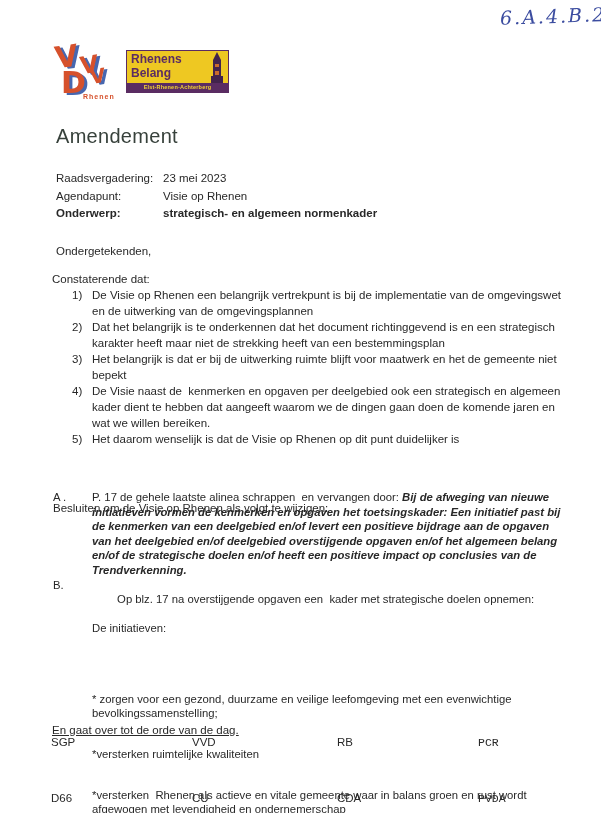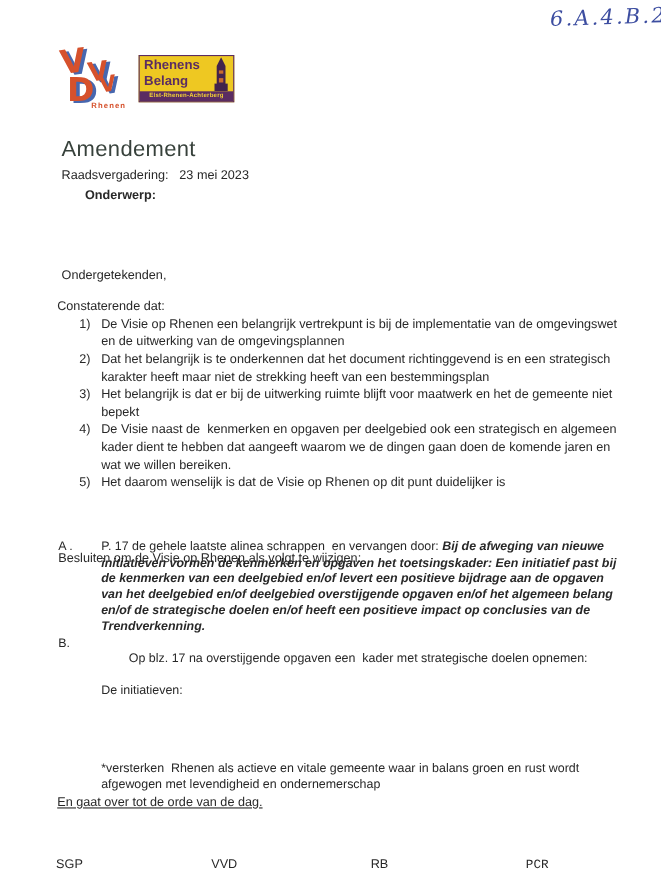--- a/index.html
+++ b/index.html
@@ -29,45 +29,45 @@
   .vvd-g2{left:28px;top:11px;font-size:24px;transform:rotate(-8deg);}
   .vvd-g3{left:9px;top:26px;font-size:30px;}
   .vvd-g4{left:38px;top:24px;font-size:20px;transform:rotate(-8deg);}
   .vvd-region{
     position:absolute;left:31px;top:51px;
     font-size:7px;font-weight:bold;color:#d6512c;letter-spacing:1px;
   }
 
   
   .rb-logo{
-    position:absolute;left:126px;top:50px;width:87px;height:43px;
+    position:absolute;left:126px;top:50px;width:103px;height:43px;
     border:1px solid #5a2c62;box-sizing:border-box;background:#eec822;
   }
   .rb-main{position:relative;height:33px;}
   .rb-name{
     position:absolute;left:4px;top:1px;
     font-size:12px;line-height:14px;font-weight:bold;color:#5a2c62;
     font-family:"Liberation Sans", sans-serif;letter-spacing:0;
   }
   .rb-tower{position:absolute;right:3px;top:1px;}
   .rb-banner{
     position:absolute;left:0;bottom:0;width:100%;height:9px;
     background:#5a2c62;color:#f2d235;font-size:5.5px;font-weight:bold;
     text-align:center;line-height:9px;letter-spacing:0.2px;
   }
 
   
   .title{
     position:absolute;left:56px;top:125px;margin:0;
     font-size:20px;font-weight:normal;color:#37413b;letter-spacing:0.3px;
   }
-  .meta{position:absolute;left:56px;top:152px;font-size:11.5px;line-height:17.5px;}
+  .meta{position:absolute;left:56px;top:170px;font-size:11.5px;line-height:17.5px;}
   .meta-row{display:flex;}
   .meta-label{width:107px;flex:0 0 107px;}
-  .meta-row.bold .meta-label,.meta-row.bold .meta-value{font-weight:bold;text-align:center;}
+  .meta-row.bold .meta-label,.meta-row.bold .meta-value{font-weight:bold;}
 
   
   .para{position:absolute;font-size:11.5px;line-height:16px;white-space:pre-wrap;}
   .salutation{left:56px;top:231px;text-align:right;}
   .considering{left:52px;top:259px;text-align:center;}
   .decision{left:53px;top:456px;margin-top:44px;}
   .closing{left:52px;top:710px;text-decoration:underline;}
 
   .numlist{position:absolute;left:72px;top:287px;width:500px;font-size:11.5px;line-height:16px;}
   .numitem{display:flex;}
@@ -80,21 +80,21 @@
   .letteritem .lt{flex:0 0 477px;width:477px;white-space:pre-wrap;}
   .replacement{font-style:italic;font-weight:600;}
   .sub-heading{white-space:pre-wrap;}
   .bullets{line-height:13.8px;}
   .bullets .bullet{white-space:pre-wrap;width:470px;}
 
   
   .sigrow{position:absolute;left:0;width:601px;font-size:11.5px;}
   .sigrow-1{top:736px;}
   .sigrow-2{top:792px;}
-  .sig{position:absolute;top:0;margin-top:44px;}
+  .sig{position:absolute;top:0;}
   .sig-c1{left:51px;}
   .sig-c2{left:192px;}
   .sig-c3{left:337px;}
   .sig-c4{left:478px;font-family:Liberation Mono, monospace;}
 </style>
 </head>
 <body>
 
 <div class="page">
 
@@ -126,22 +126,27 @@
     <div class="rb-banner">Elst-Rhenen-Achterberg</div>
   </div>
 
   <h1 class="title">Amendement</h1>
 
   <div class="meta">
     <div class="meta-row">
       <span class="meta-label">Raadsvergadering:</span>
       <span class="meta-value">23 mei 2023</span>
     </div>
+    <div class="meta-row">
+      <span class="meta-label">Agendapunt:</span>
+      <span class="meta-value">Visie op Rhenen</span>
+    </div>
     <div class="meta-row bold">
       <span class="meta-label">Onderwerp:</span>
+      <span class="meta-value">strategisch- en algemeen normenkader</span>
     </div>
   </div>
 
   <p class="para salutation">Ondergetekenden,</p>
   <p class="para considering">Constaterende dat:</p>
 
   <div class="numlist">
     <div class="numitem">
       <span class="num">1)</span>
       <span class="t">De Visie op Rhenen een belangrijk vertrekpunt is bij de implementatie van de omgevingswet en de uitwerking van de omgevingsplannen</span>
@@ -170,20 +175,22 @@
     <div class="letteritem">
       <span class="lbl">A .</span>
       <span class="lt"><span>P. 17 de gehele laatste alinea schrappen  en vervangen door: </span><span class="replacement">Bij de afweging van nieuwe initiatieven vormen de kenmerken en opgaven het toetsingskader: Een initiatief past bij de kenmerken van een deelgebied en/of levert een positieve bijdrage aan de opgaven van het deelgebied en/of deelgebied overstijgende opgaven en/of het algemeen belang en/of de strategische doelen en/of heeft een positieve impact op conclusies van de Trendverkenning.</span></span>
     </div>
     <div class="letteritem">
       <span class="lbl">B.</span>
       <span class="lt">
         <span class="sub">Op blz. 17 na overstijgende opgaven een  kader met strategische doelen opnemen:</span>
         <div class="sub-heading">De initiatieven:</div>
         <div class="bullets">
+          <div class="bullet">* zorgen voor een gezond, duurzame en veilige leefomgeving met een evenwichtige bevolkingssamenstelling;</div>
+          <div class="bullet">*versterken ruimtelijke kwaliteiten</div>
           <div class="bullet">*versterken  Rhenen als actieve en vitale gemeente waar in balans groen en rust wordt afgewogen met levendigheid en ondernemerschap</div>
           
           
           
         </div>
       </span>
     </div>
   </div>
 
   <p class="para closing">En gaat over tot de orde van de dag.</p>

